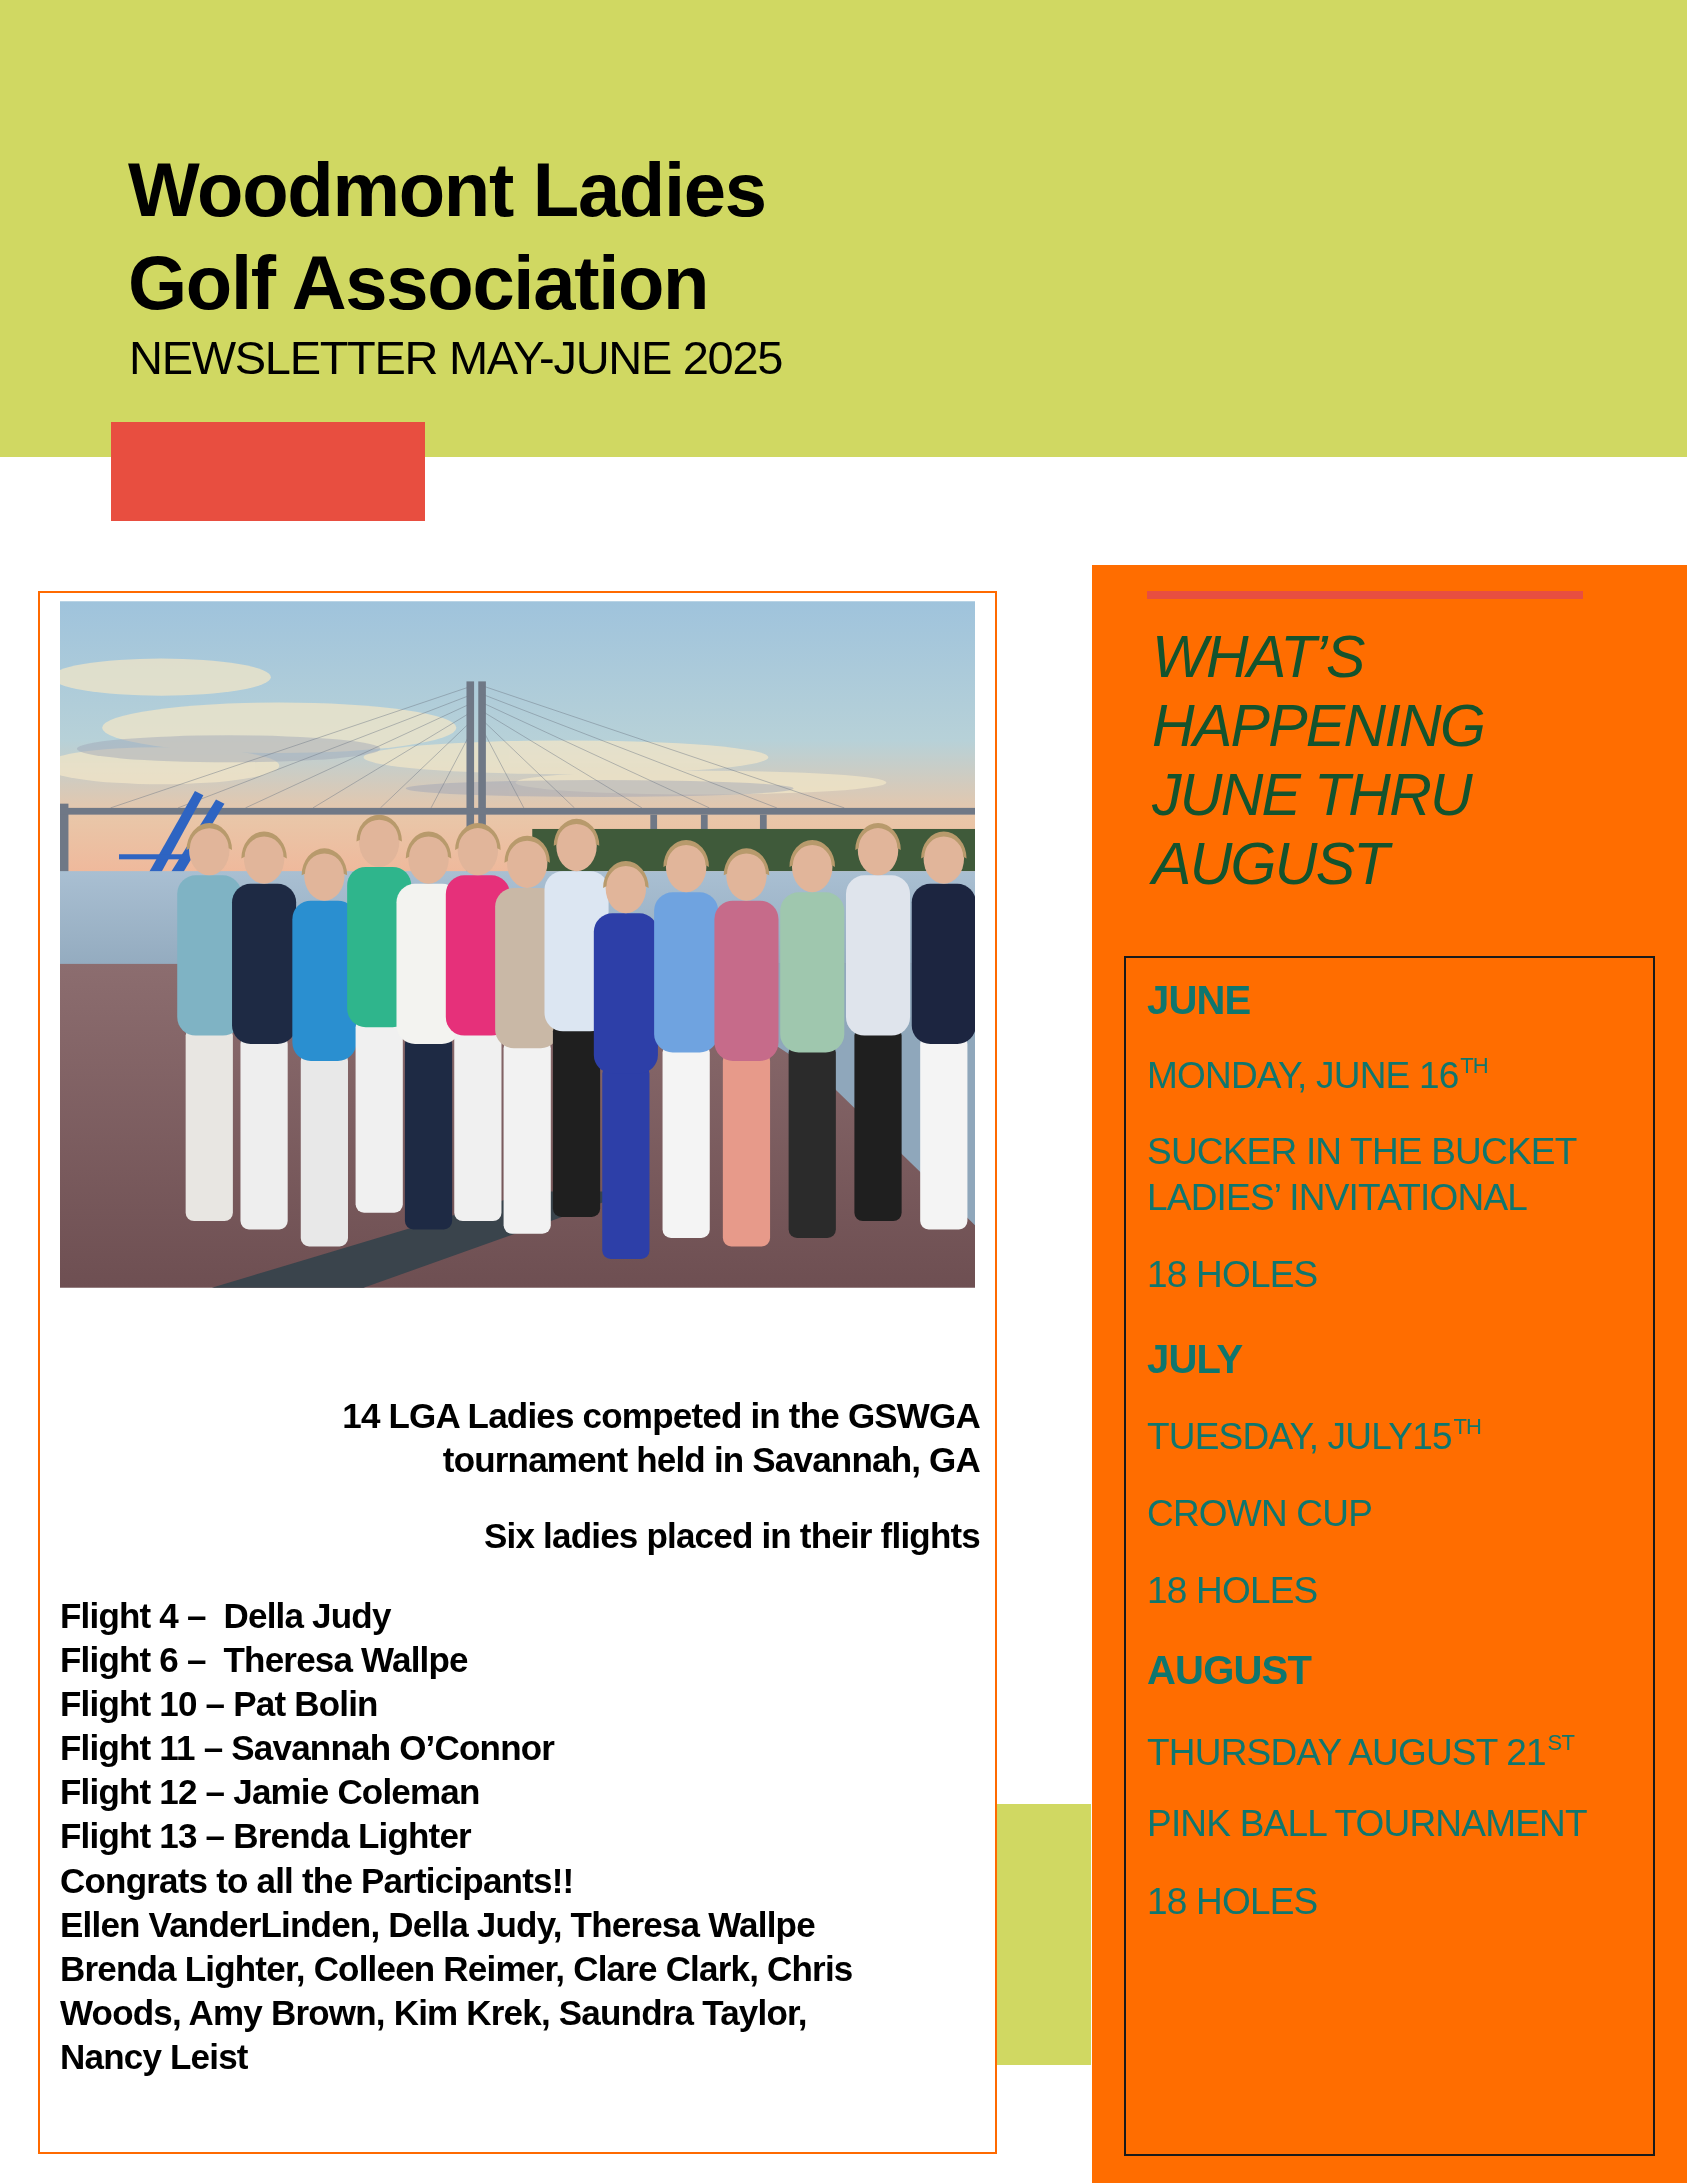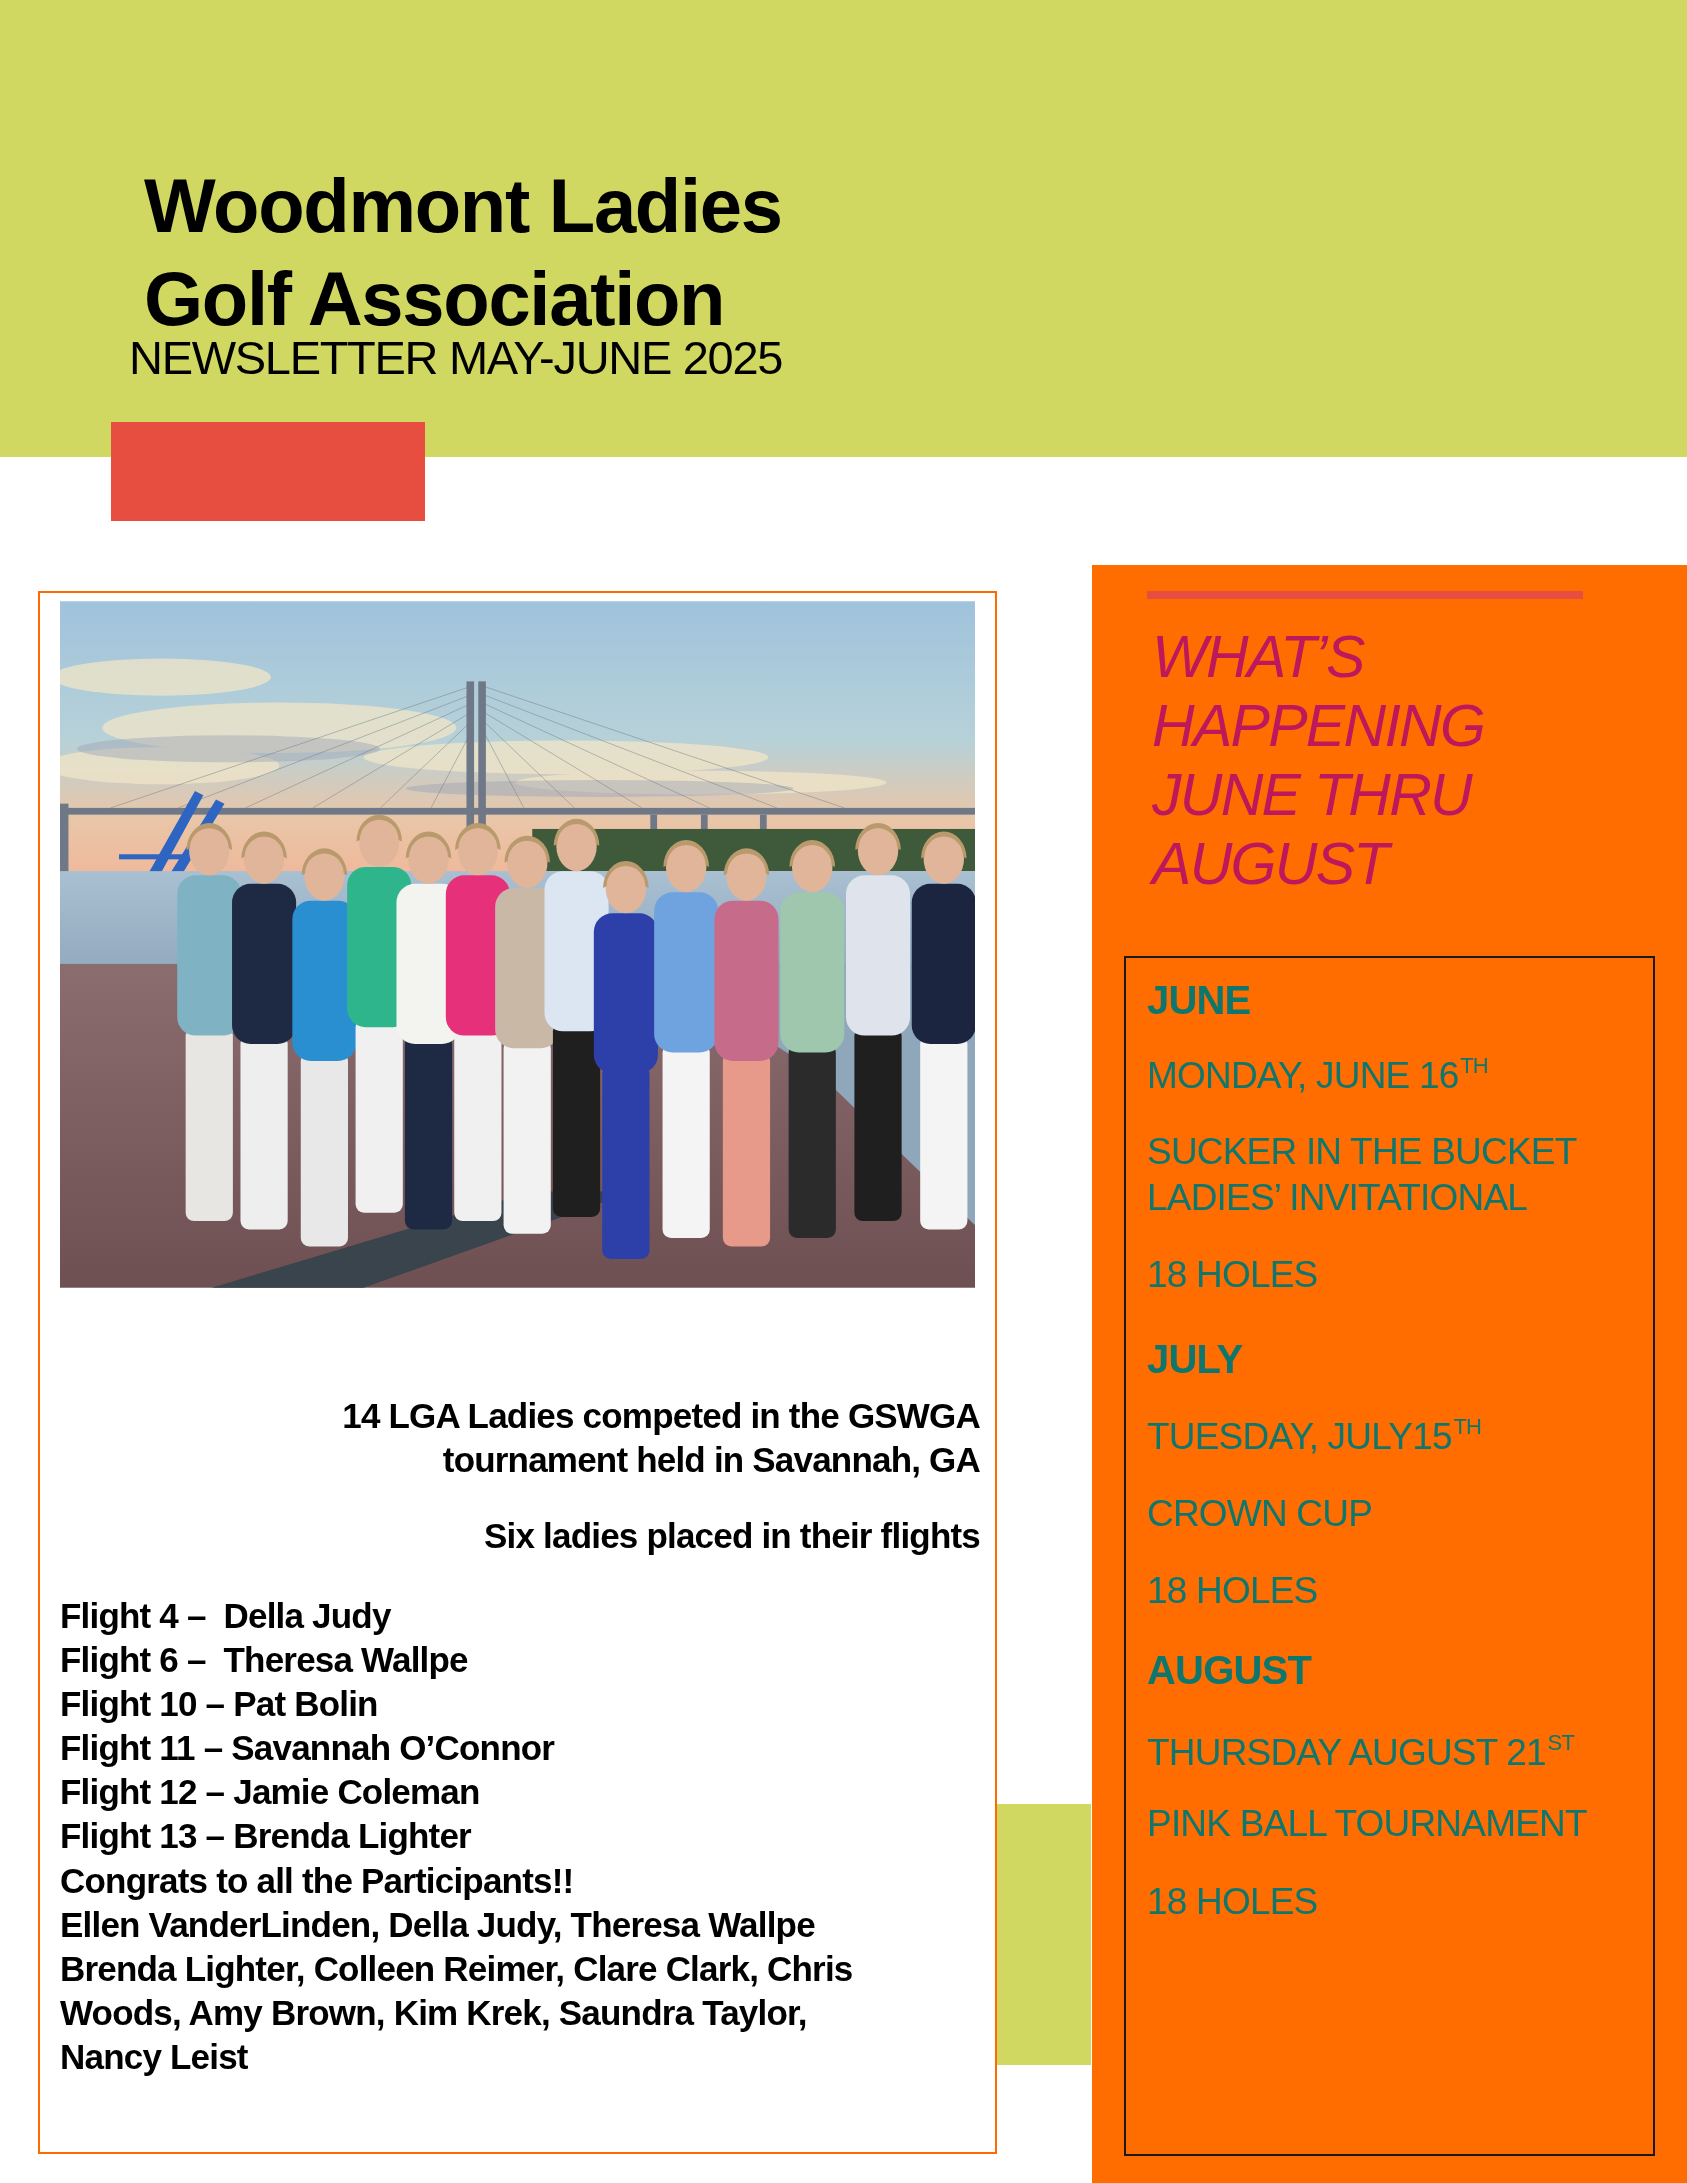--- a/index.html
+++ b/index.html
@@ -6,21 +6,21 @@
   body {
     width: 1687px; height: 2183px; position: relative; overflow: hidden;
     background: #ffffff;
     font-family: "Liberation Sans", sans-serif;
     color: #000;
   }
   .abs { position: absolute; }
 
   
   #header-band { left: 0; top: 0; width: 1687px; height: 457px; background: #d0d862; }
-  #title { left: 128px; top: 143px; margin: 16px; font-weight: bold; font-size: 76px; line-height: 93px; letter-spacing: -1.3px; }
+  #title { left: 128px; top: 143px; margin: 0; font-weight: bold; font-size: 76px; line-height: 93px; letter-spacing: -1.3px; }
   #title span { display: block; }
   #subtitle { left: 129px; top: 331px; font-size: 47px; line-height: 54px; letter-spacing: -1.3px; white-space: nowrap; }
   #red-block { left: 111px; top: 422px; width: 314px; height: 99px; background: #e84e40; }
 
   
   #article-box { left: 38px; top: 591px; width: 959px; height: 1563px; border: 2.5px solid #ff6a00; box-sizing: border-box; }
   #photo { left: 60px; top: 601px; width: 915px; height: 687px; overflow: hidden; }
   #photo svg { display: block; }
 
   .body-text { left: 60px; width: 920px; font-size: 35px; line-height: 44px; letter-spacing: -0.8px; white-space: nowrap; font-weight: bold; }
@@ -30,21 +30,21 @@
   #flights { top: 1594px; }
   #flights div, #participants div { height: 44px; }
   #participants { top: 1859px; }
 
   
   #green-tab { left: 997px; top: 1804px; width: 94px; height: 261px; background: #d0d862; }
 
   
   #orange-panel { left: 1092px; top: 565px; width: 596px; height: 1618px; background: #ff6d00; }
   #panel-rule { left: 1147px; top: 591px; width: 436px; height: 8.4px; background: #e84e40; }
-  #panel-title { left: 1152px; top: 623px; margin: 0; color: #be185d; font-weight: normal; font-style: italic; font-size: 59px; line-height: 69px; letter-spacing: -1.7px; }
+  #panel-title { left: 1152px; top: 623px; margin: 0; color: #14532d; font-weight: normal; font-style: italic; font-size: 59px; line-height: 69px; letter-spacing: -1.7px; }
   #panel-title span { display: block; }
   #events-box { left: 1124px; top: 956px; width: 531px; height: 1200px; border: 2.5px solid #1a1a1a; box-sizing: border-box; }
 
   .ev { left: 1147px; color: #0f766e; font-size: 37px; line-height: 42px; letter-spacing: -0.8px; white-space: nowrap; }
   .ev.month { font-weight: bold; font-size: 40px; }
   .ev sup { font-size: 22px; vertical-align: 0; position: relative; top: -15px; margin-left: 1.7px; }
 </style>
 </head>
 <body>
 

